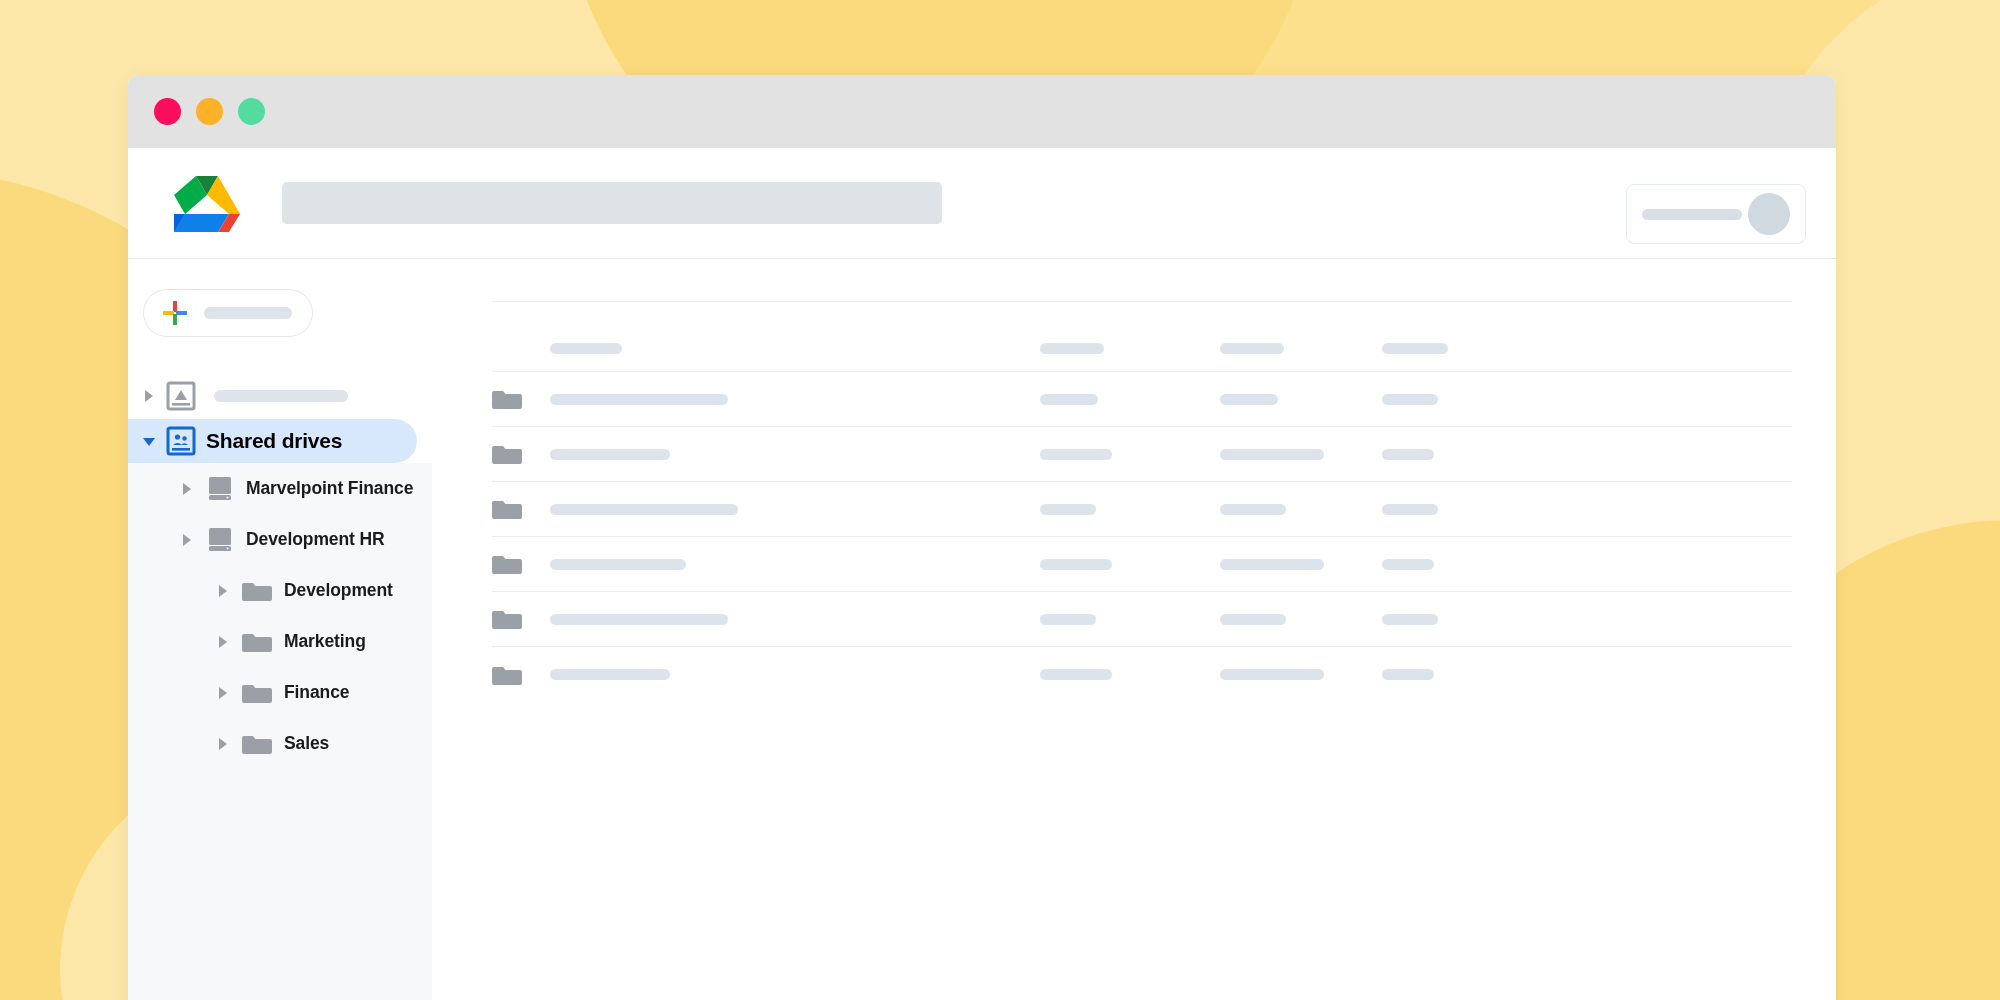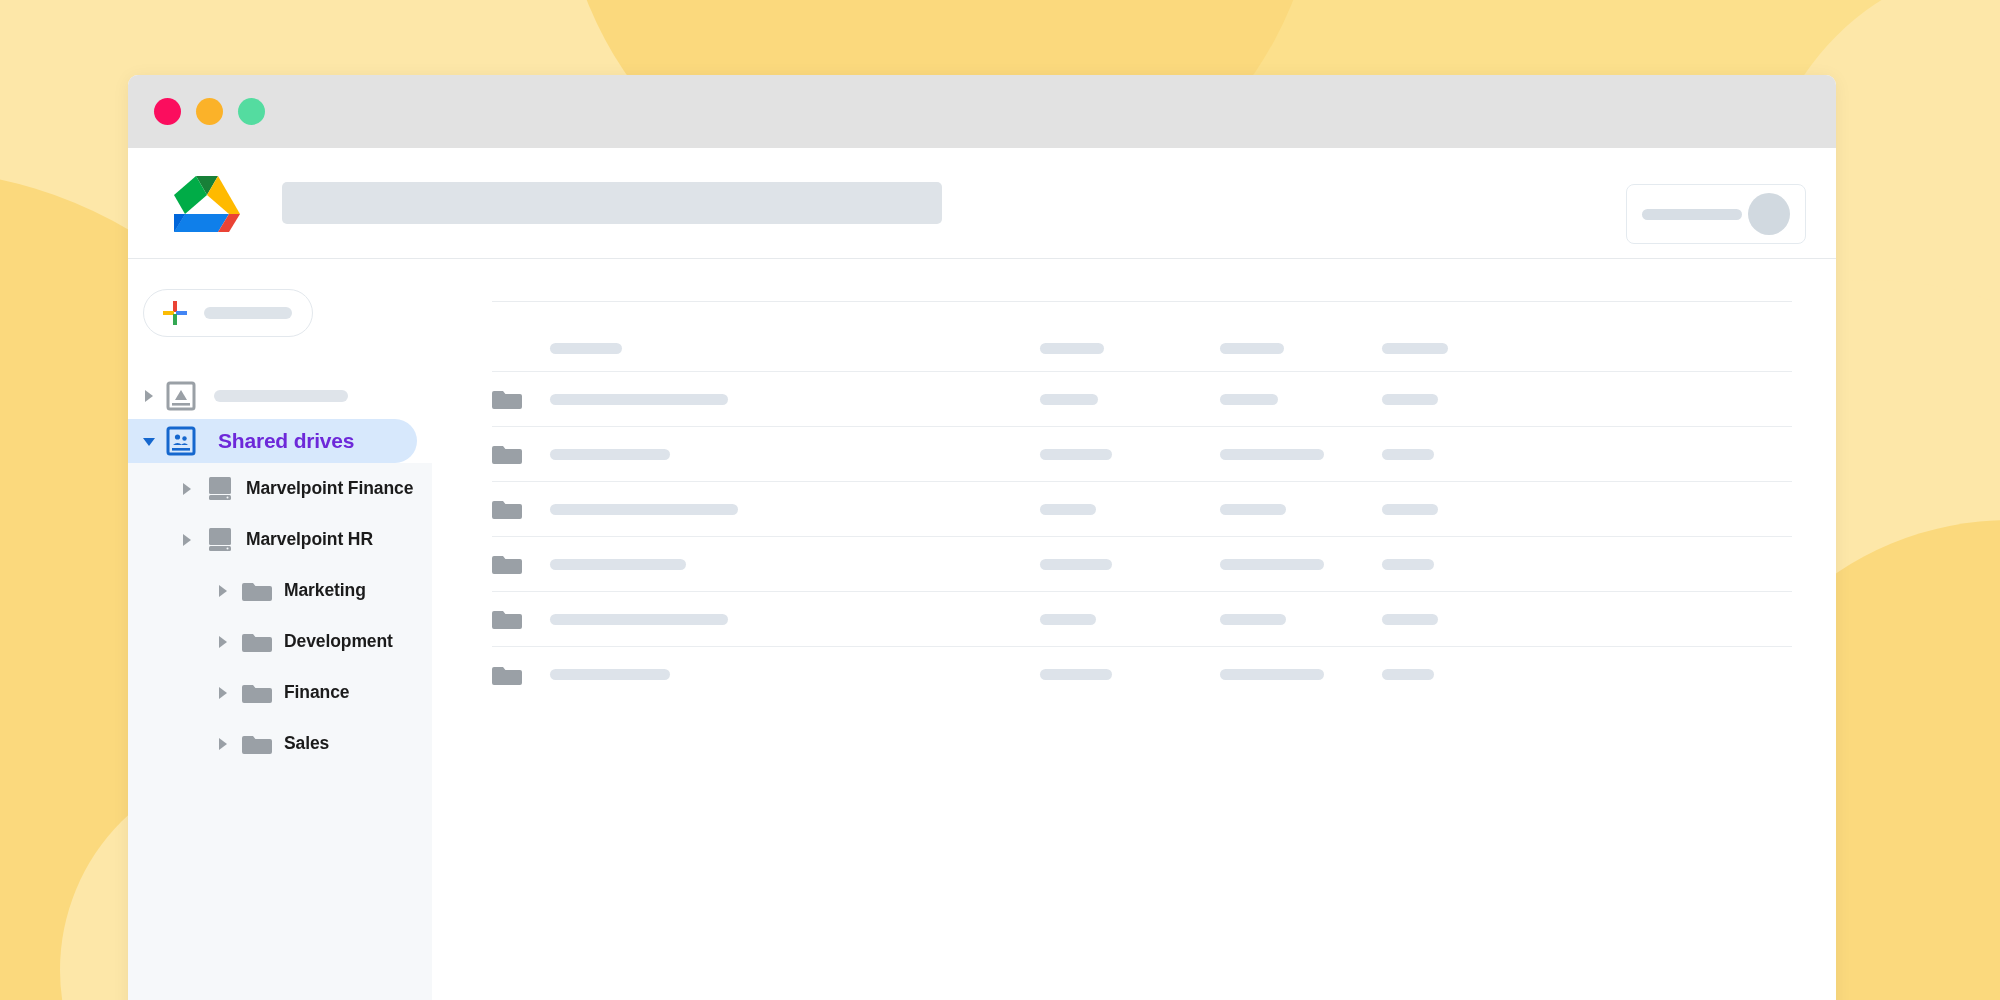--- a/index.html
+++ b/index.html
@@ -126,24 +126,24 @@
   #mydrive-row { margin-top: 36px; }
   #mydrive-label-bar { width: 134px; height: 12px; background: #DFE4EA; border-radius: 6px; margin-left: 8px; }
 
   #shared-drives-row {
     background: #D7E8FC;
     border-radius: 0 24px 24px 0;
     margin-right: 15px;
     height: 44px;
   }
   #shared-drives-label {
-    color: #6d28d9;
+    color: #000000;
     font-weight: bold;
     font-size: 21px;
-    margin-left: 12px;
+    margin-left: 0;
     letter-spacing: -0.2px;
   }
 
   #drive-tree { background: #F6F8FA; padding-bottom: 40px; height: 100%; }
 
   .tree-row {
     display: flex;
     align-items: center;
     height: 51px;
     gap: 12px;
@@ -282,42 +282,42 @@
 
           <div class="tree-row level-1">
             <svg class="caret" viewBox="0 0 14 14">
               <polygon points="3,1 11,7 3,13" fill="#9AA0A6"></polygon>
             </svg>
             <svg width="28" height="28" viewBox="0 0 28 28">
               <rect x="3" y="2" width="22" height="17" rx="1.5" fill="#9AA0A6"></rect>
               <rect x="3" y="20" width="22" height="5" rx="1.5" fill="#9AA0A6"></rect>
               <circle cx="21.5" cy="22.5" r="1" fill="#F6F8FA"></circle>
             </svg>
-            <span class="tree-label">Marvelpoint HR</span>
+            <span class="tree-label">Development HR</span>
           </div>
 
 
           <div class="tree-row level-2">
             <svg class="caret" viewBox="0 0 14 14">
               <polygon points="3,1 11,7 3,13" fill="#9AA0A6"></polygon>
             </svg>
             <svg class="folder-ico" viewBox="0 0 30 24">
               <path d="M2 4 h9 l2.4 3 H28 a2 2 0 0 1 2 2 v11 a2 2 0 0 1 -2 2 H2 a2 2 0 0 1 -2 -2 V6 a2 2 0 0 1 2 -2 z" fill="#9AA0A6"></path>
             </svg>
-            <span class="tree-label">Marketing</span>
+            <span class="tree-label">Development</span>
           </div>
 
           <div class="tree-row level-2">
             <svg class="caret" viewBox="0 0 14 14">
               <polygon points="3,1 11,7 3,13" fill="#9AA0A6"></polygon>
             </svg>
             <svg class="folder-ico" viewBox="0 0 30 24">
               <path d="M2 4 h9 l2.4 3 H28 a2 2 0 0 1 2 2 v11 a2 2 0 0 1 -2 2 H2 a2 2 0 0 1 -2 -2 V6 a2 2 0 0 1 2 -2 z" fill="#9AA0A6"></path>
             </svg>
-            <span class="tree-label">Development</span>
+            <span class="tree-label">Marketing</span>
           </div>
 
           <div class="tree-row level-2">
             <svg class="caret" viewBox="0 0 14 14">
               <polygon points="3,1 11,7 3,13" fill="#9AA0A6"></polygon>
             </svg>
             <svg class="folder-ico" viewBox="0 0 30 24">
               <path d="M2 4 h9 l2.4 3 H28 a2 2 0 0 1 2 2 v11 a2 2 0 0 1 -2 2 H2 a2 2 0 0 1 -2 -2 V6 a2 2 0 0 1 2 -2 z" fill="#9AA0A6"></path>
             </svg>
             <span class="tree-label">Finance</span>

